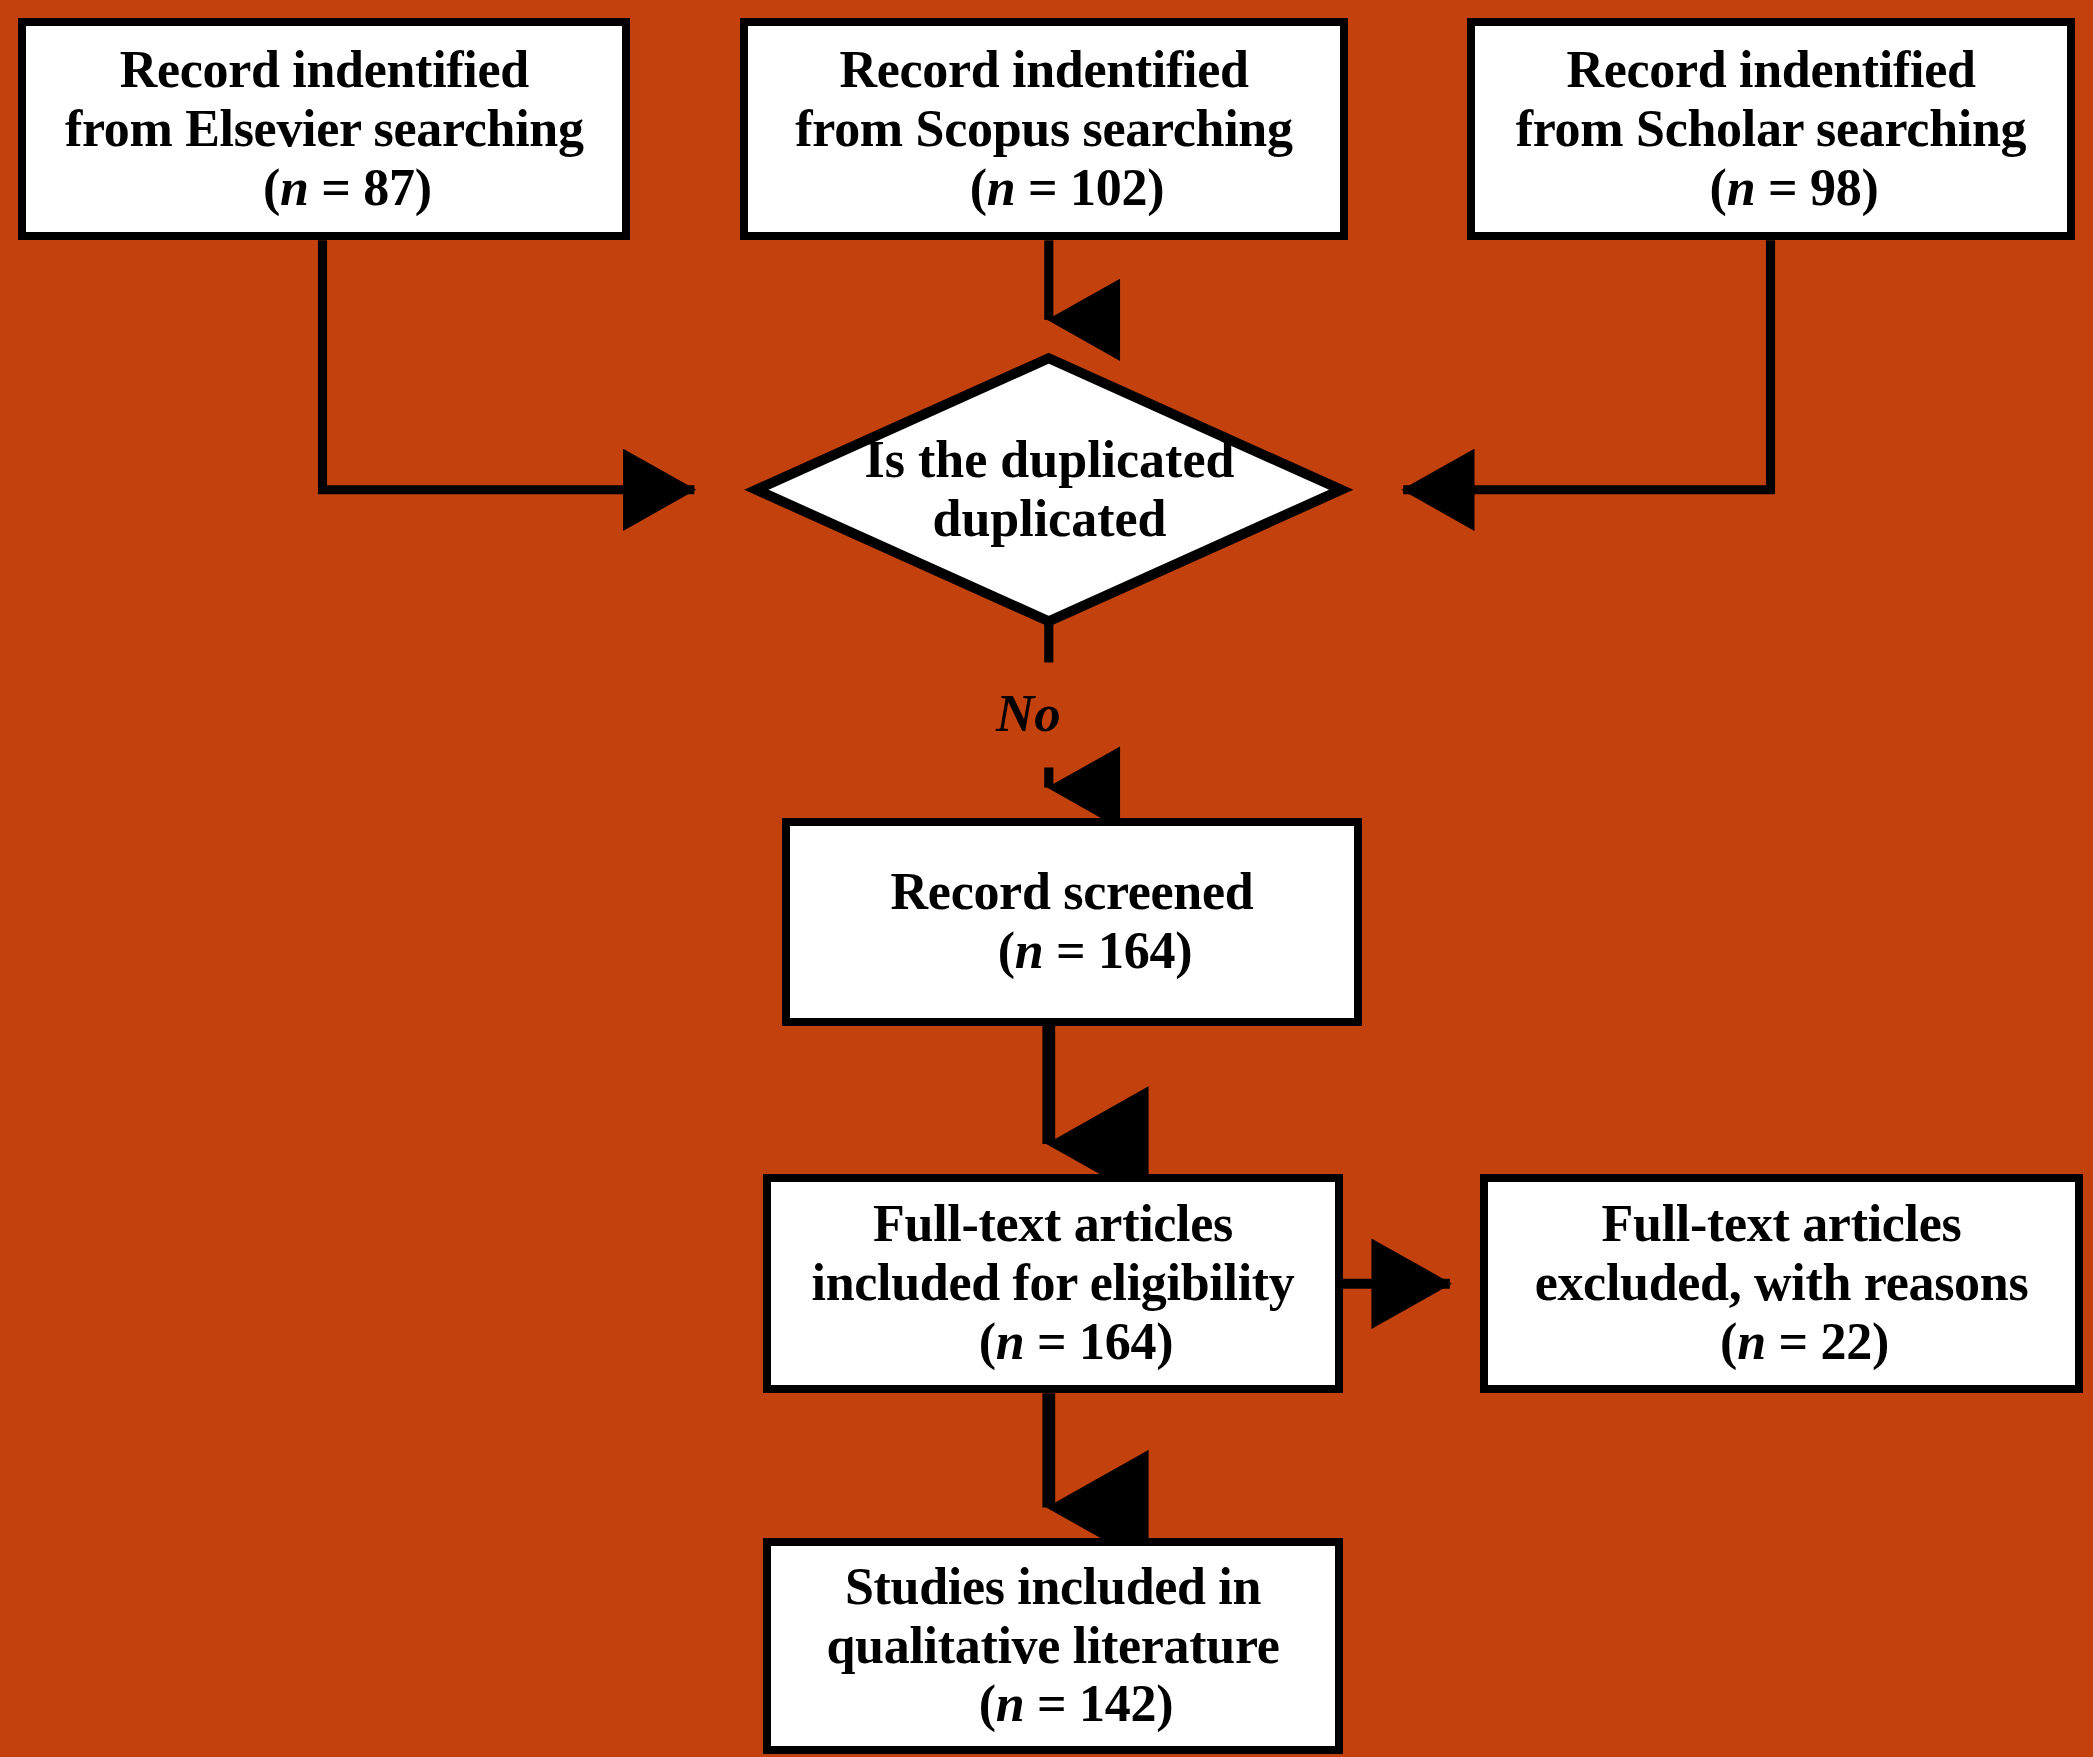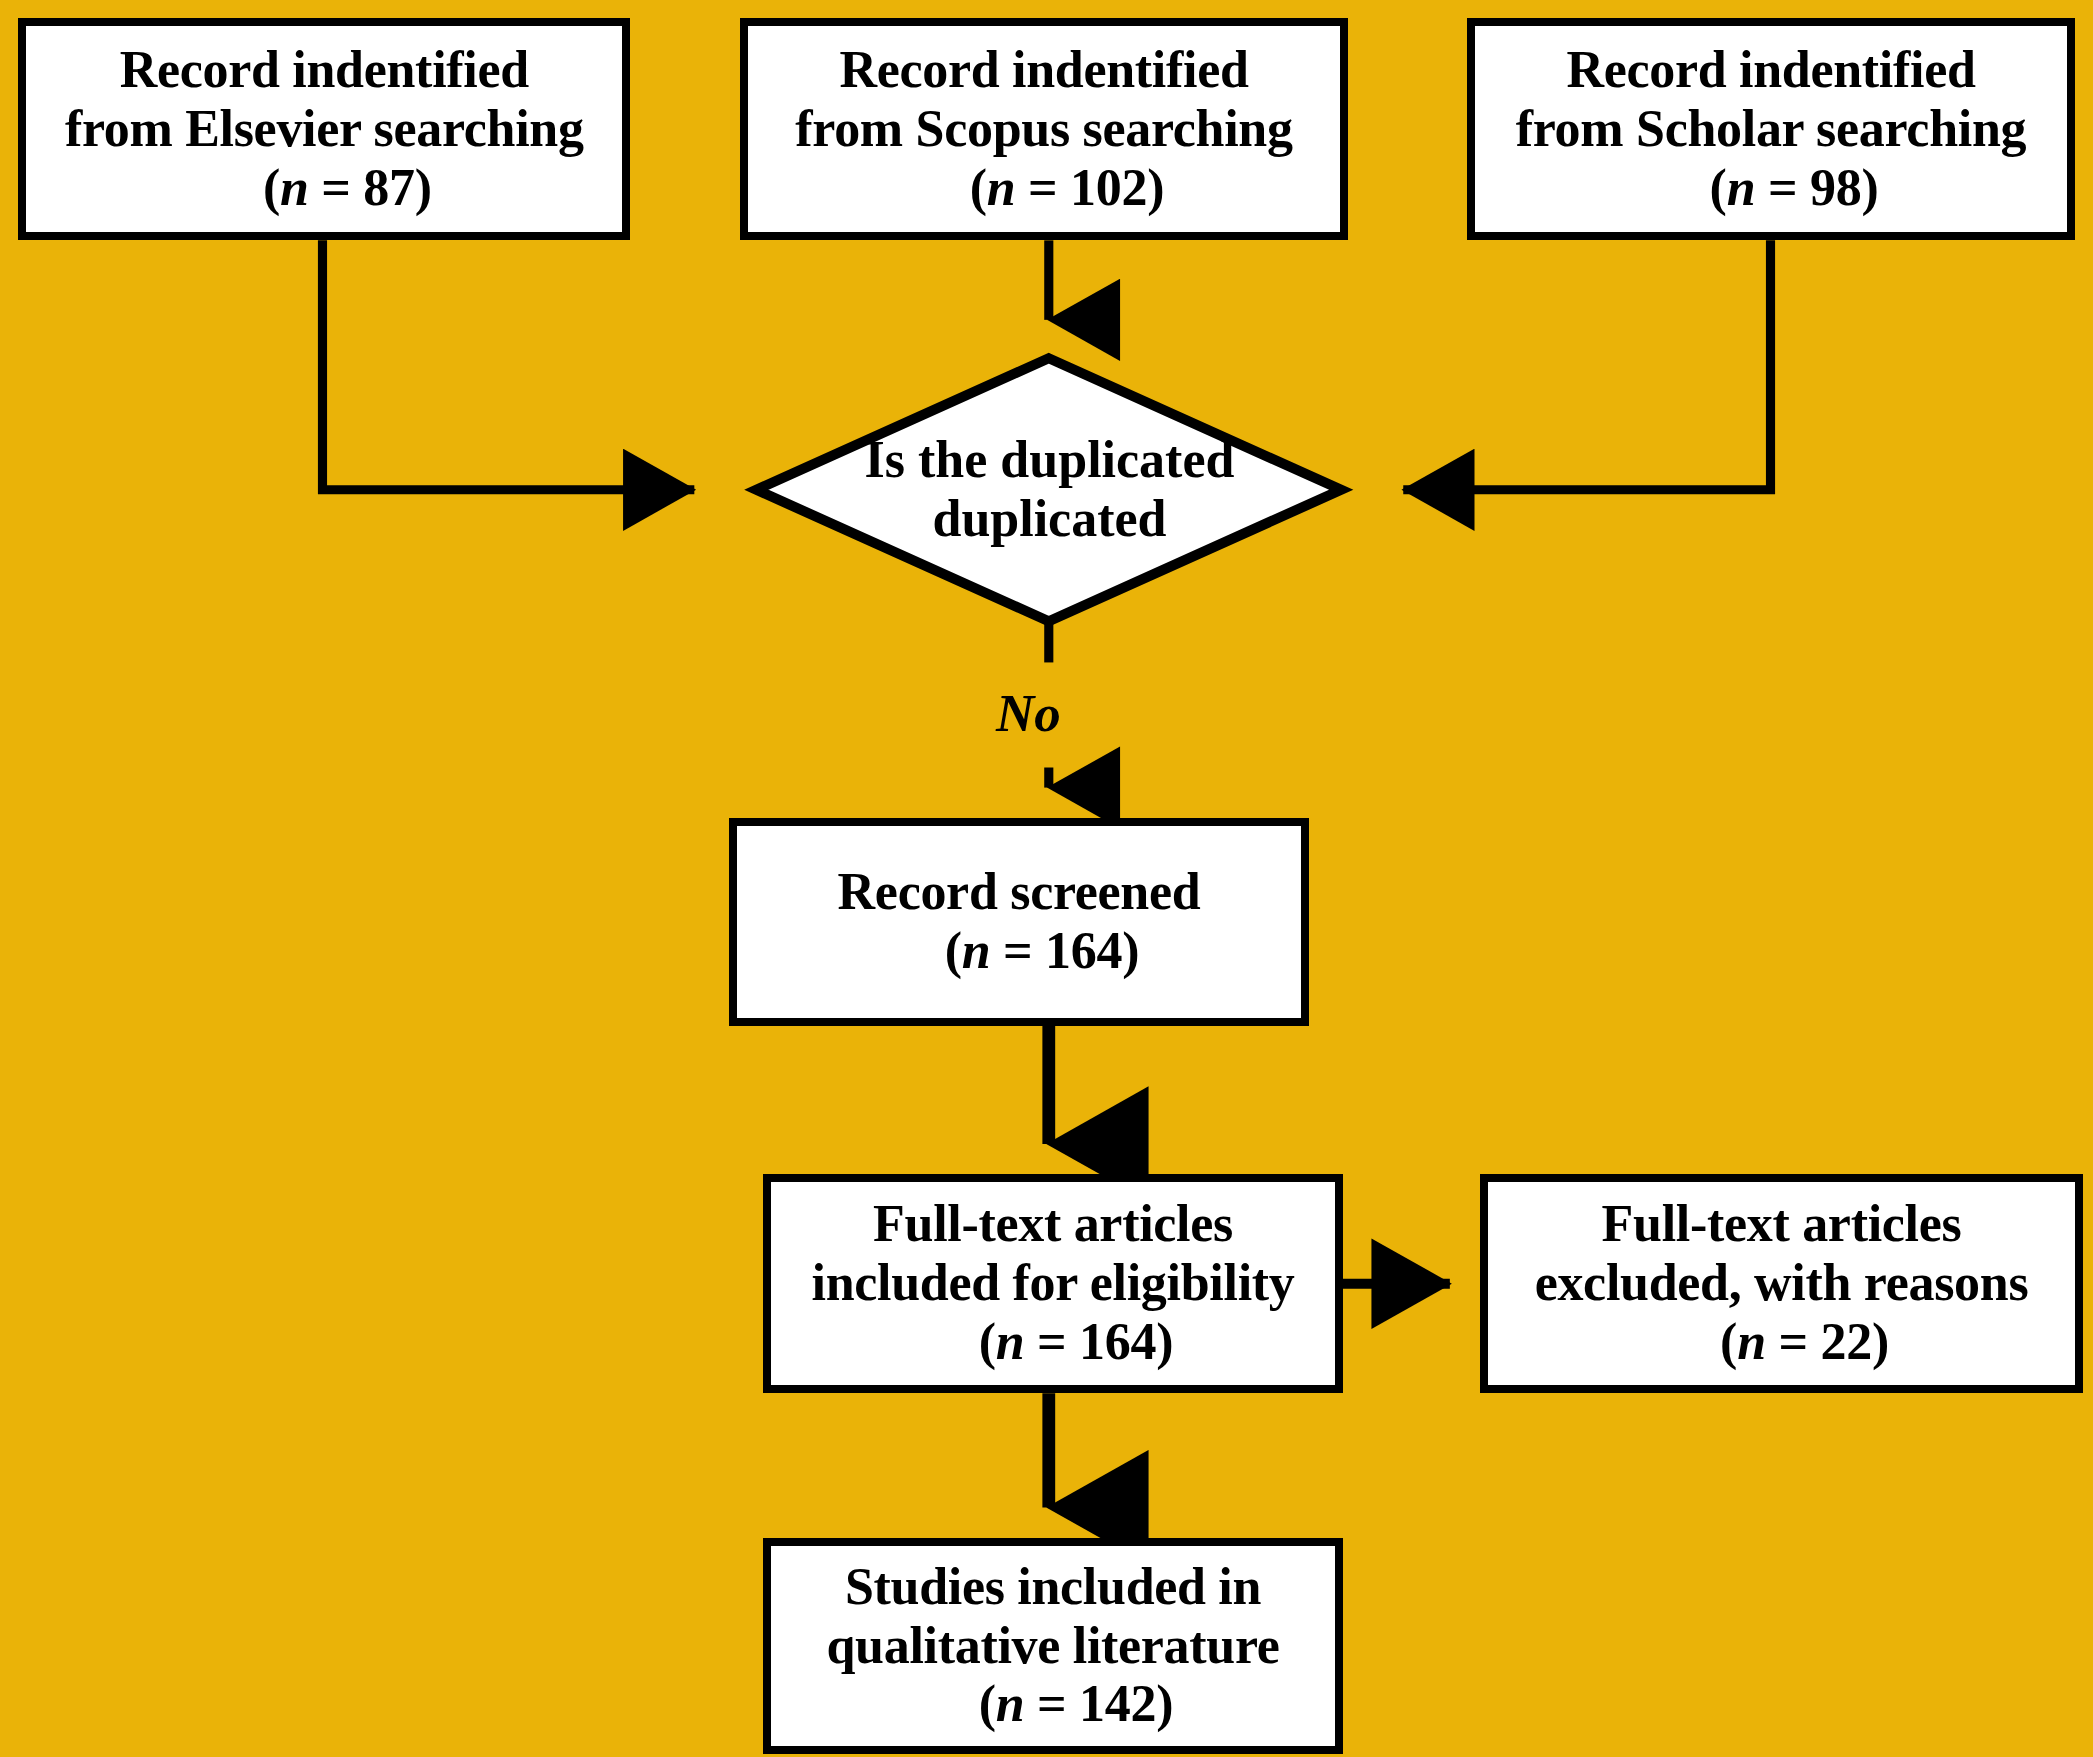--- a/index.html
+++ b/index.html
@@ -4,21 +4,21 @@
 <style>
   html, body {
     margin: 0;
     padding: 0;
     background: #ffffff;
   }
   #stage {
     position: relative;
     width: 2093px;
     height: 1757px;
-    background: #eab308;
+    background: #c2410c;
     font-family: "Liberation Serif", "DejaVu Serif", serif;
     overflow: hidden;
   }
   svg.edges {
     position: absolute;
     left: 0;
     top: 0;
     width: 2093px;
     height: 1757px;
     pointer-events: none;
@@ -73,21 +73,21 @@
   #no-label {
     position: absolute;
     left: 996px;
     top: 683px;
     font-size: 53px;
     font-weight: bold;
     font-style: italic;
     color: #000000;
   }
 
-  #box-screened  { left: 729px;  top: 818px;  width: 580px; height: 208px; }
+  #box-screened  { left: 782px;  top: 818px;  width: 580px; height: 208px; }
   #box-fulltext  { left: 763px;  top: 1174px; width: 580px; height: 219px; }
   #box-excluded  { left: 1480px; top: 1174px; width: 603px; height: 219px; }
   #box-included  { left: 763px;  top: 1538px; width: 580px; height: 216px; }
 </style>
 </head>
 <body>
 
 <div id="stage">
 
   <svg class="edges" viewBox="0 0 2291 1923">

